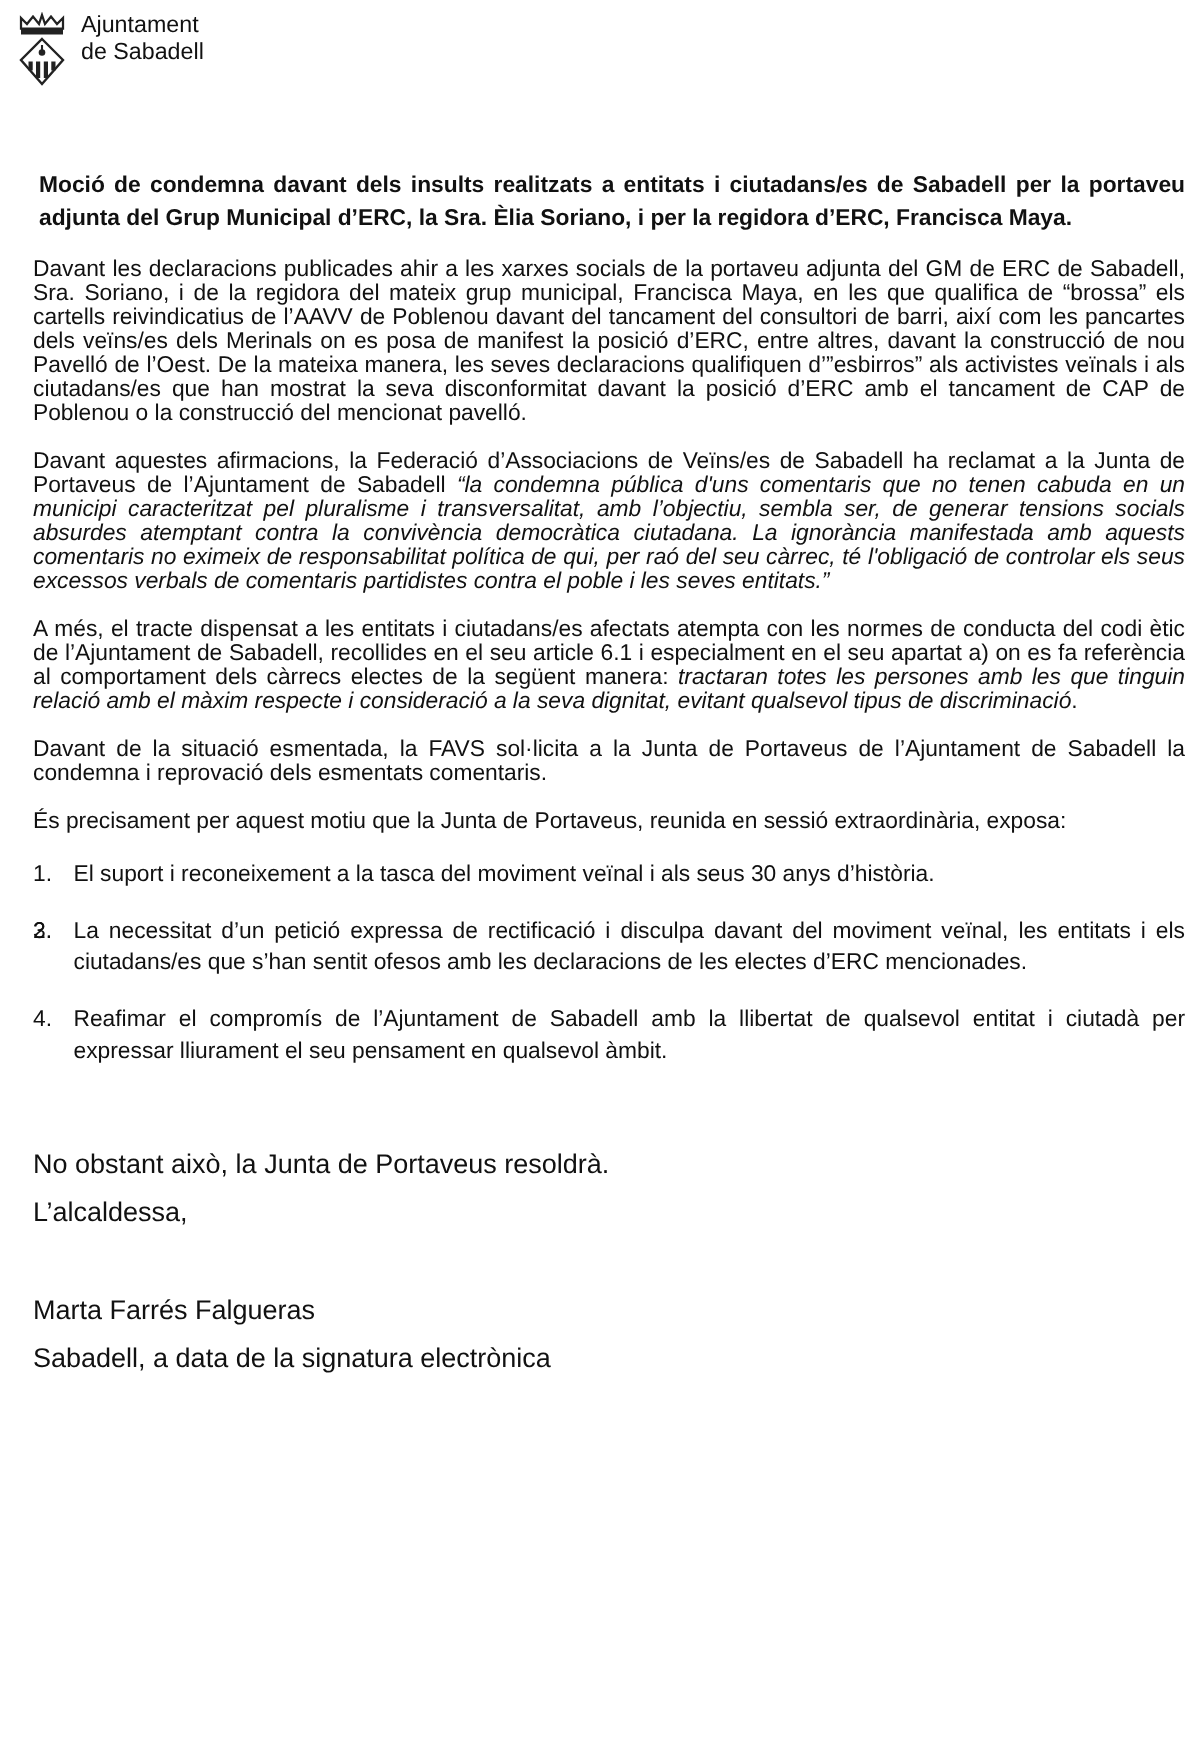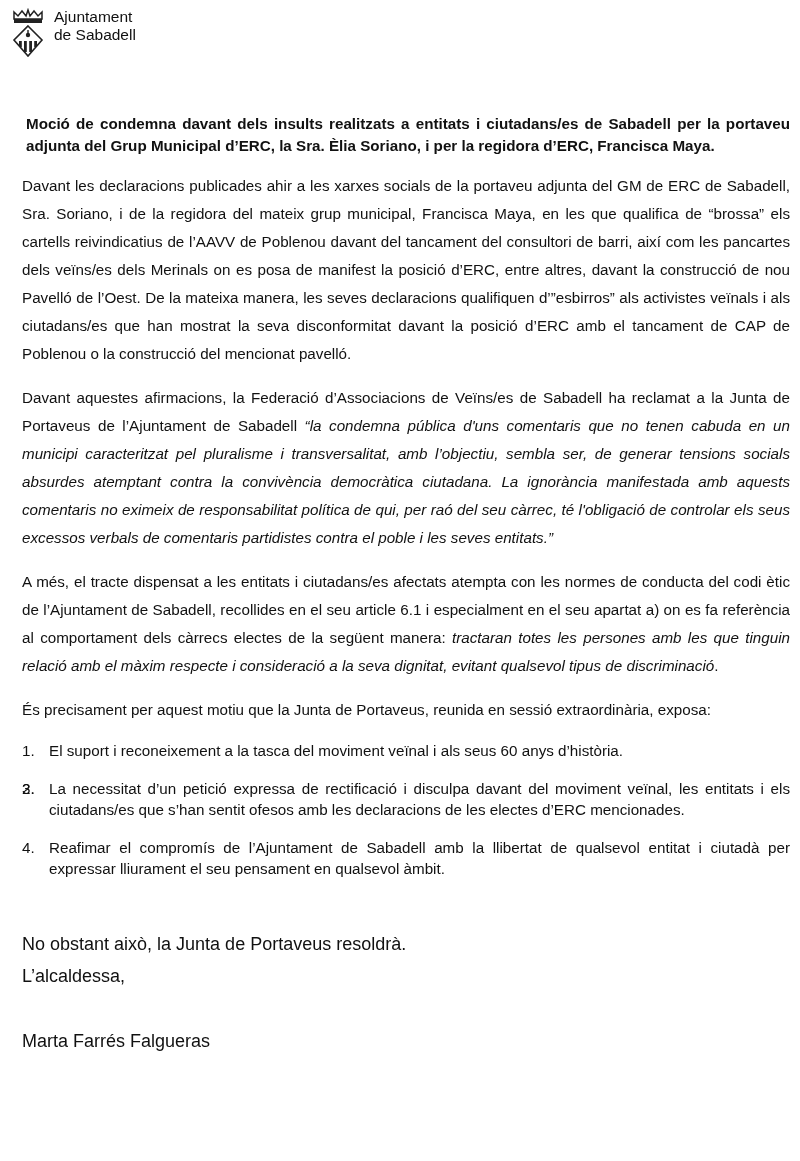--- a/index.html
+++ b/index.html
@@ -9,21 +9,21 @@
   }
   .logo { position: absolute; left: 10px; top: 8px; display: flex; align-items: flex-start; }
   .logo svg { display: block; }
   .logo-text { margin-left: 8px; font-size: 15.5px; line-height: 18px; color: #111; }
   .content { position: absolute; left: 22px; top: 113px; width: 768px; }
   .title {
     font-weight: bold; font-size: 15.2px; line-height: 21.5px; text-align: justify;
     margin: 0 0 16px 4px;
   }
   p.par {
-    font-size: 15.2px; line-height: 28px; text-align: justify; margin: 0 0 16px 0;
+    font-size: 15.2px; line-height: 16px; text-align: justify; margin: 0 0 16px 0;
   }
   em { font-style: italic; }
   ol.points { list-style: none; padding: 0; margin: 0; }
   ol.points li {
     position: relative; padding-left: 27px; font-size: 15.2px; line-height: 21.5px;
     text-align: justify; margin: 0 0 16px 0;
   }
   ol.points li .num { position: absolute; left: 0; top: 0; }
   .closing { font-size: 18px; line-height: 21.5px; margin: 0; }
 </style>
@@ -53,30 +53,32 @@
 
 <div class="content">
   <div class="title">Moció de condemna davant dels insults realitzats a entitats i ciutadans/es de Sabadell per la portaveu adjunta del Grup Municipal d’ERC, la Sra. Èlia Soriano, i per la regidora d’ERC, Francisca Maya.</div>
 
   <p class="par">Davant les declaracions publicades ahir a les xarxes socials de la portaveu adjunta del GM de ERC de Sabadell, Sra. Soriano, i de la regidora del mateix grup municipal, Francisca Maya, en les que qualifica de “brossa” els cartells reivindicatius de l’AAVV de Poblenou davant del tancament del consultori de barri, així com les pancartes dels veïns/es dels Merinals on es posa de manifest la posició d’ERC, entre altres, davant la construcció de nou Pavelló de l’Oest. De la mateixa manera, les seves declaracions qualifiquen d’”esbirros” als activistes veïnals i als ciutadans/es que han mostrat la seva disconformitat davant la posició d’ERC amb el tancament de CAP de Poblenou o la construcció del mencionat pavelló.</p>
 
   <p class="par"><span>Davant aquestes afirmacions, la Federació d’Associacions de Veïns/es de Sabadell ha reclamat a la Junta de Portaveus de l’Ajuntament de Sabadell </span><em>“la condemna pública d'uns comentaris que no tenen cabuda en un municipi caracteritzat pel pluralisme i transversalitat, amb l’objectiu, sembla ser, de generar tensions socials absurdes atemptant contra la convivència democràtica ciutadana. La ignorància manifestada amb aquests comentaris no eximeix de responsabilitat política de qui, per raó del seu càrrec, té l'obligació de controlar els seus excessos verbals de comentaris partidistes contra el poble i les seves entitats.”</em></p>
 
   <p class="par"><span>A més, el tracte dispensat a les entitats i ciutadans/es afectats atempta con les normes de conducta del codi ètic de l’Ajuntament de Sabadell, recollides en el seu article 6.1 i especialment en el seu apartat a) on es fa referència al comportament dels càrrecs electes de la següent manera: </span><em>tractaran totes les persones amb les que tinguin relació amb el màxim respecte i consideració a la seva dignitat, evitant qualsevol tipus de discriminació</em><span>.</span></p>
 
+  <p class="par">Davant de la situació esmentada, la FAVS sol·licita a la Junta de Portaveus de l’Ajuntament de Sabadell la condemna i reprovació dels esmentats comentaris.</p>
 
   <p class="par">És precisament per aquest motiu que la Junta de Portaveus, reunida en sessió extraordinària, exposa:</p>
 
   <ol class="points">
-    <li><span class="num">1.</span><span>El suport i reconeixement a la tasca del moviment veïnal i als seus 60 anys d’història.</span></li>
+    <li><span class="num">1.</span><span>El suport i reconeixement a la tasca del moviment veïnal i als seus 30 anys d’història.</span></li>
     <li><span class="num">2.</span></li>
     <li><span class="num">3.</span><span>La necessitat d’un petició expressa de rectificació i disculpa davant del moviment veïnal, les entitats i els ciutadans/es que s’han sentit ofesos amb les declaracions de les electes d’ERC mencionades.</span></li>
     <li><span class="num">4.</span><span>Reafimar el compromís de l’Ajuntament de Sabadell amb la llibertat de qualsevol entitat i ciutadà per expressar lliurament el seu pensament en qualsevol àmbit.</span></li>
   </ol>
 
   <div style="height:38px"></div>
   <p class="closing">No obstant això, la Junta de Portaveus resoldrà.</p>
   <div style="height:11px"></div>
   <p class="closing">L’alcaldessa,</p>
   <div style="height:43px"></div>
   <p class="closing">Marta Farrés Falgueras</p>
   <div style="height:11px"></div>
+  <p class="closing">Sabadell, a data de la signatura electrònica</p>
 </div>
 
 </body></html>

